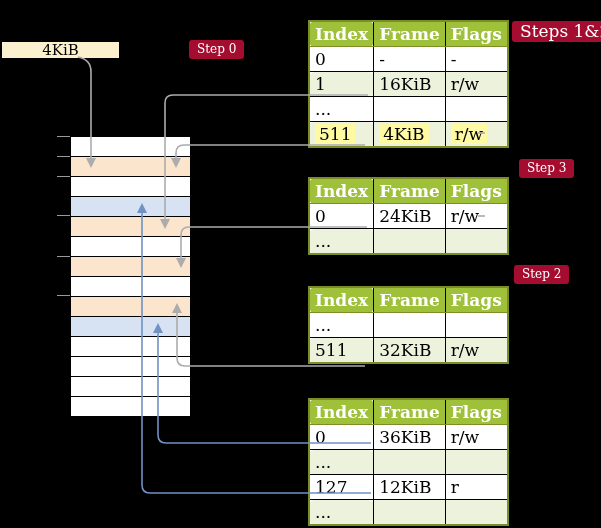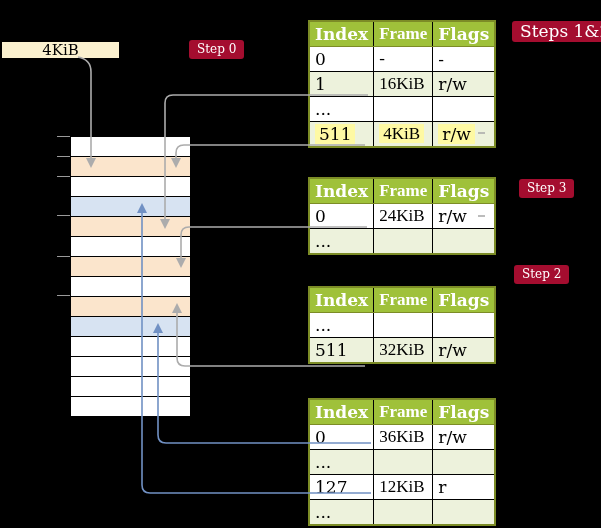--- a/index.html
+++ b/index.html
@@ -10,42 +10,42 @@
   .page-box{position:absolute;left:1px;top:41px;width:117px;height:16px;
             background:#FBF1CF;border:1px solid #000;text-align:center;
             font-size:15px;line-height:17px;color:#000;}
 
   
   .badge{position:absolute;background:#A40D2F;color:#fff;font-size:12px;
          line-height:19px;height:19px;padding:0 8px;border-radius:3px;
          text-align:center;white-space:nowrap;}
   .badge.b0{left:189px;top:40px;}
   .badge.b12{left:512px;top:21px;height:21px;line-height:21px;font-size:17px;border-top-right-radius:0;border-bottom-right-radius:0;}
-  .badge.b3{left:519px;top:159px;margin-top:20px;}
+  .badge.b3{left:519px;top:159px;}
   .badge.b4{left:514px;top:265px;}
 
   
   .memcol{position:absolute;left:70px;top:136px;width:119px;border:1px solid #000;background:#fff;}
   .mrow{height:19px;border-bottom:1px solid #000;}
   .mrow:last-child{border-bottom:none;}
   .mrow.white{background:#fff;}
   .mrow.peach{background:#FBE5CC;}
   .mrow.blue{background:#D7E3F2;}
   .tick{position:absolute;left:57px;width:13px;height:1px;background:#9a9a9a;}
 
   
   table.pt{position:absolute;border-collapse:collapse;background:#fff;
            border:2px solid #7C8C26;font-size:17px;color:#000;table-layout:fixed;}
   table.pt th{background:#9FC13A;color:#fff;font-weight:bold;text-align:left;
               height:22px;padding:1px 5px;border:1px solid #000;border-bottom:1px solid #7C8C26;}
   table.pt td{height:24px;padding:0 5px;border:1px solid #000;background:#fff;
               overflow:hidden;white-space:nowrap;}
   table.pt tr.shade td{background:#EDF2DC;}
-  table.pt .ci{width:49px;}  
-  table.pt .cf{width:46px;font-family:Liberation Serif, serif;}
+  table.pt .ci{width:49px;border-radius:6px;}  
+  table.pt .cf{width:46px;}
   table.pt .cg{width:42px;}
   .hl{background:#FEF9A3;padding:0 4px;}
   .t1{left:308px;top:20px;}
   .t2{left:308px;top:177px;}
   .t3{left:308px;top:286px;}
   .t4{left:308px;top:398px;}
 
   
   svg.overlay{position:absolute;left:0;top:0;z-index:10;pointer-events:none;}
   .gline{stroke:#ACACAC;stroke-width:1.6;fill:none;}

